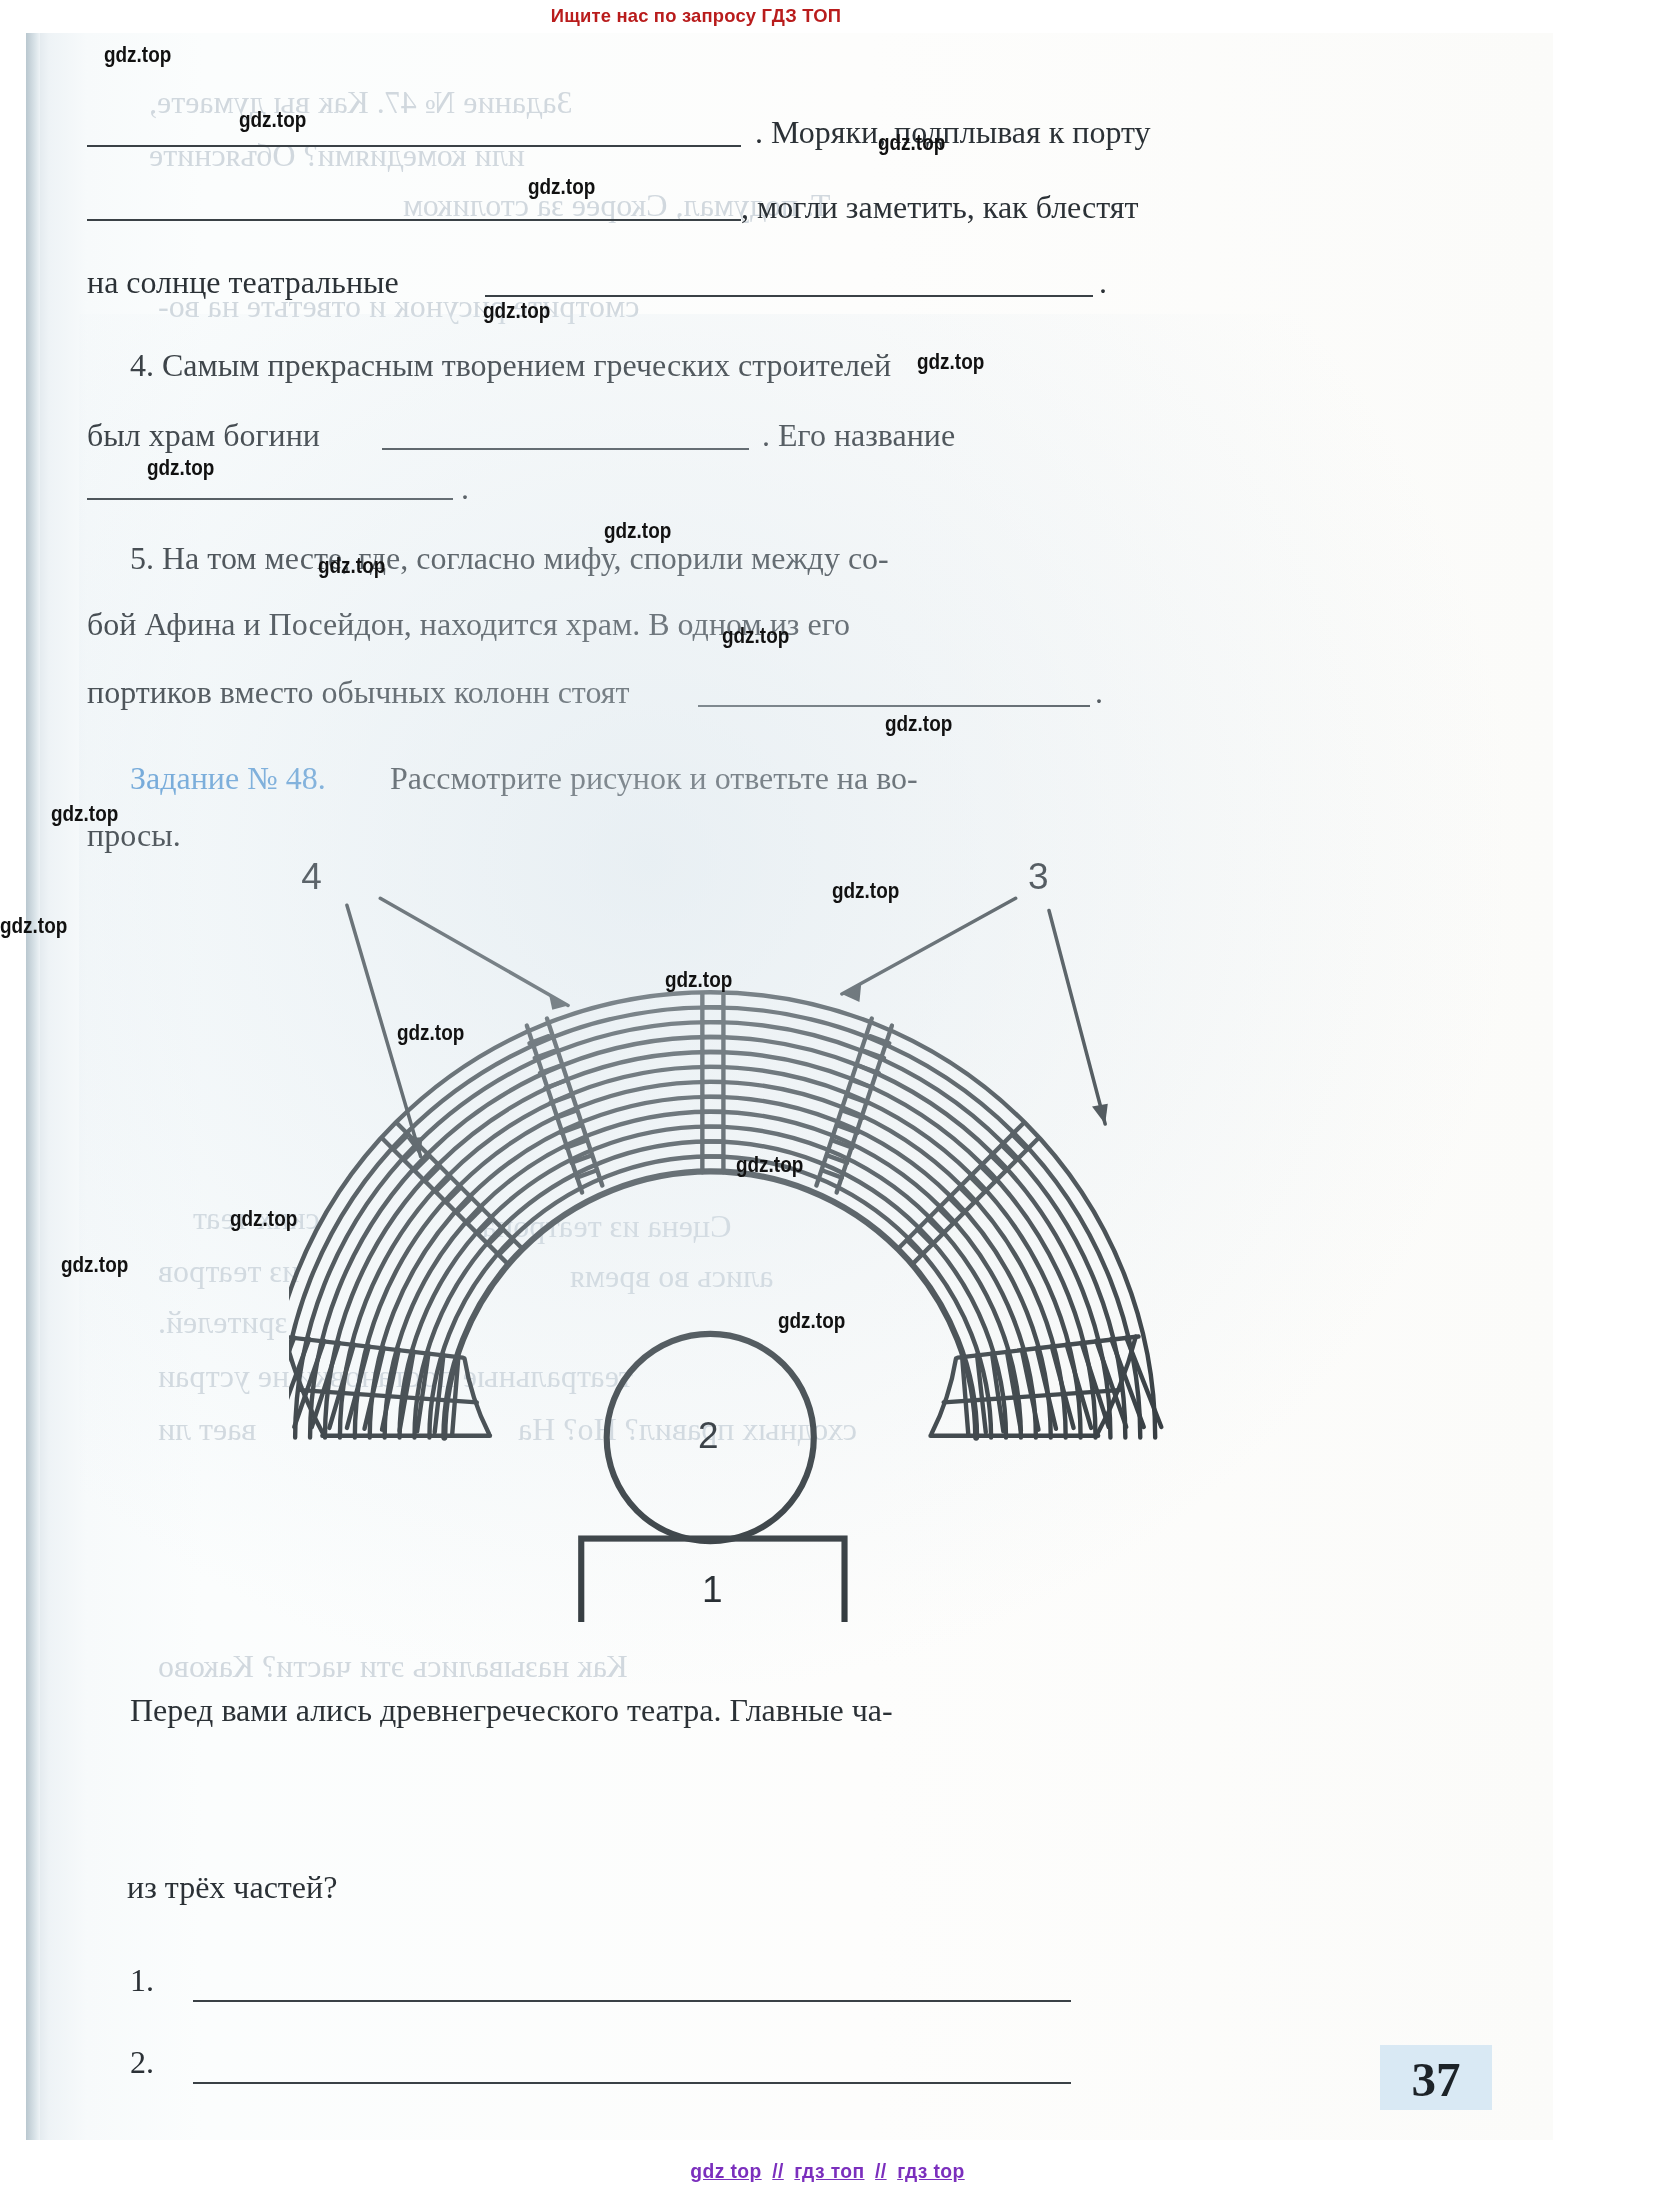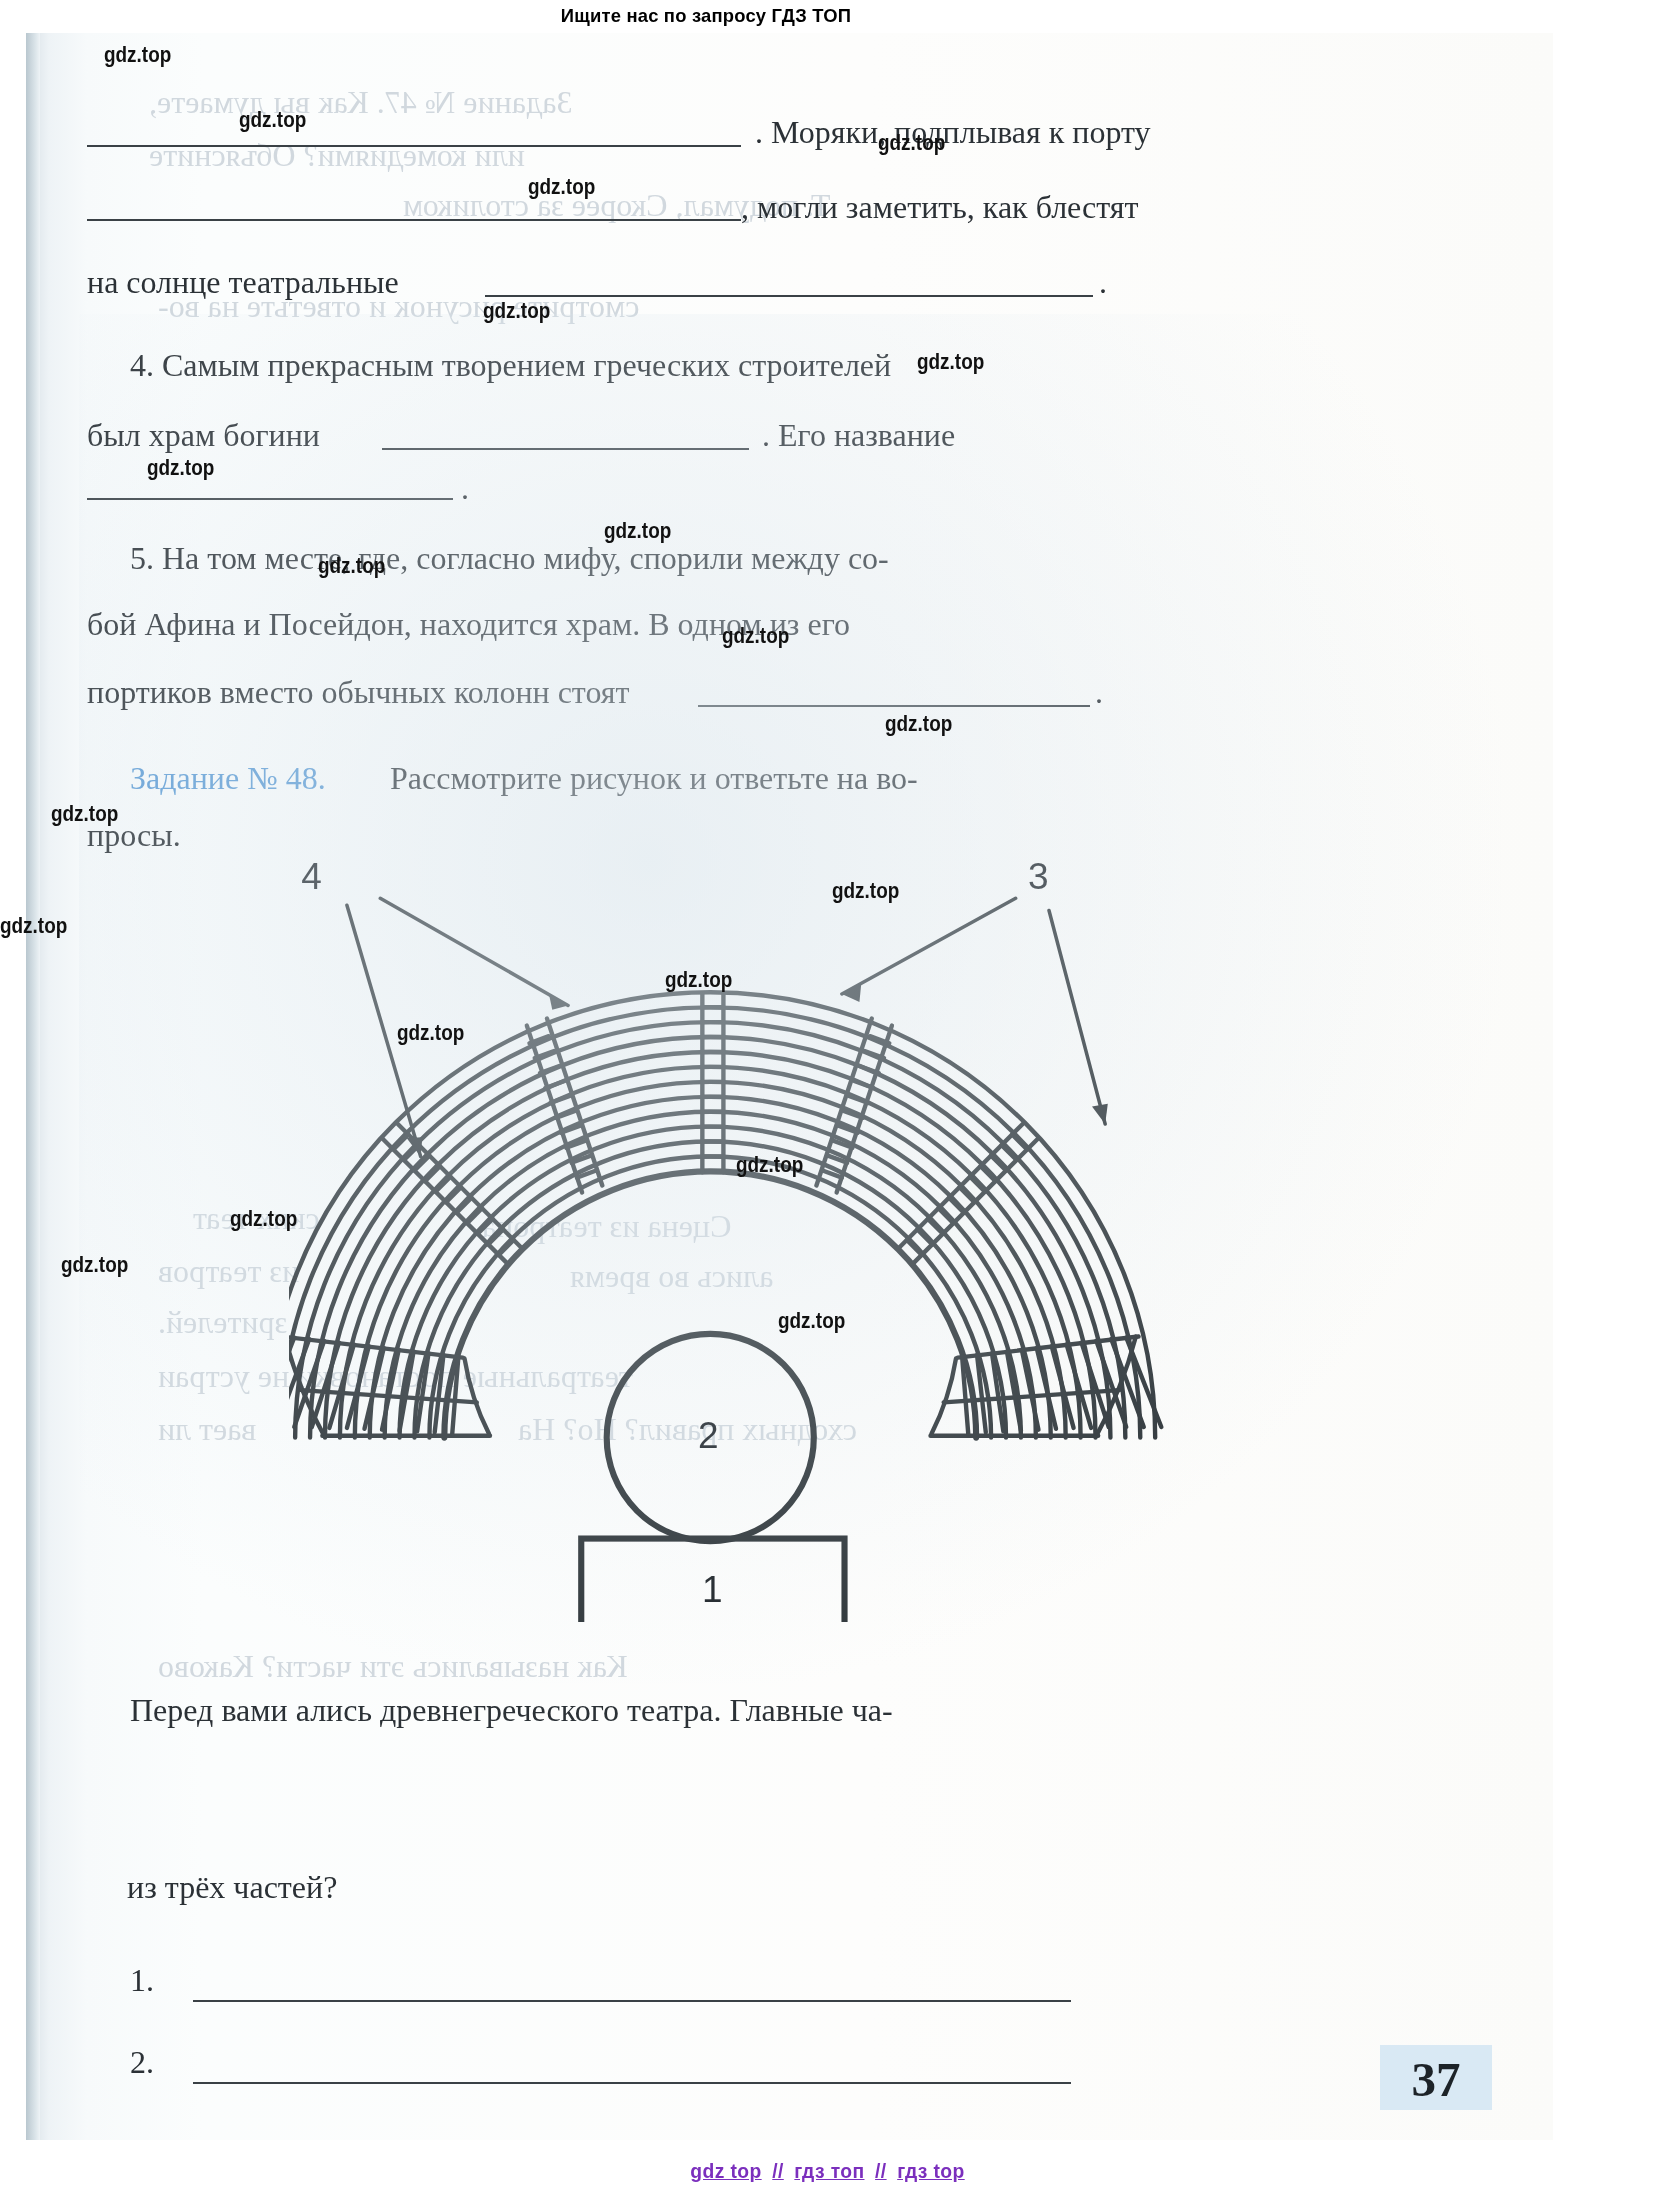--- a/index.html
+++ b/index.html
@@ -20,27 +20,27 @@
   .top-banner {
     position: absolute;
     left: 0; top: 0;
     width: 1655px;
     height: 33px;
     background: #ffffff;
     z-index: 60;
   }
   .top-banner-text {
     position: absolute;
-    left: 16px; top: 5.3px;
+    left: 6px; top: 5.3px;
     width: 1380px;
     text-align: center;
     font-family: "Liberation Sans", "DejaVu Sans", sans-serif;
     font-size: 18.4px;
     font-weight: 700;
-    color: #000000;
+    color: #b91c1c;
     letter-spacing: 0.2px;
   }
 
   
   .scan {
     position: absolute;
     left: 26px;
     top: 33px;
     width: 1527px;
     height: 2107px;

